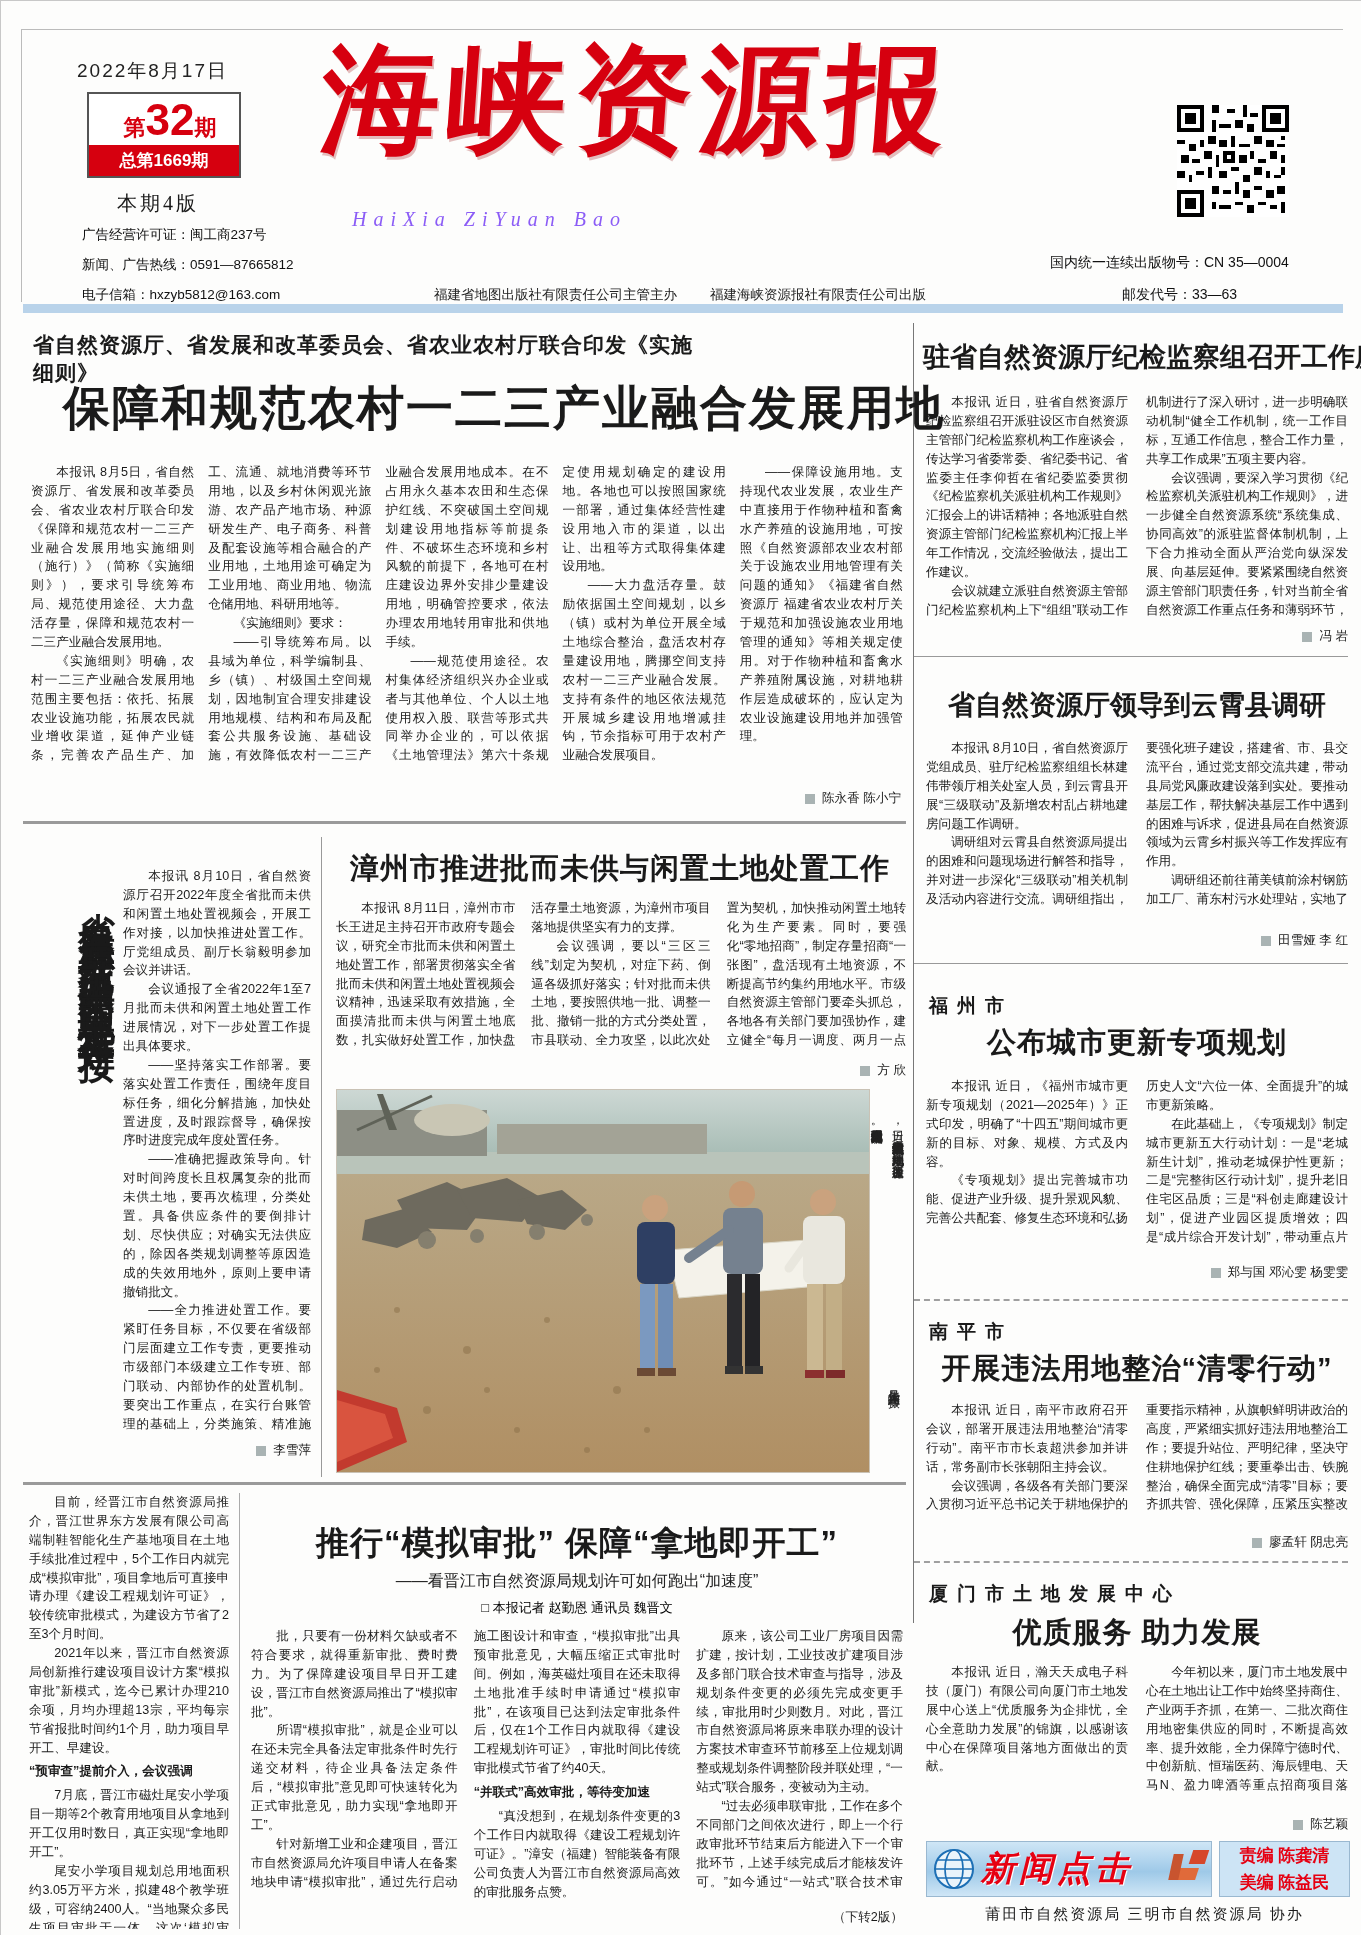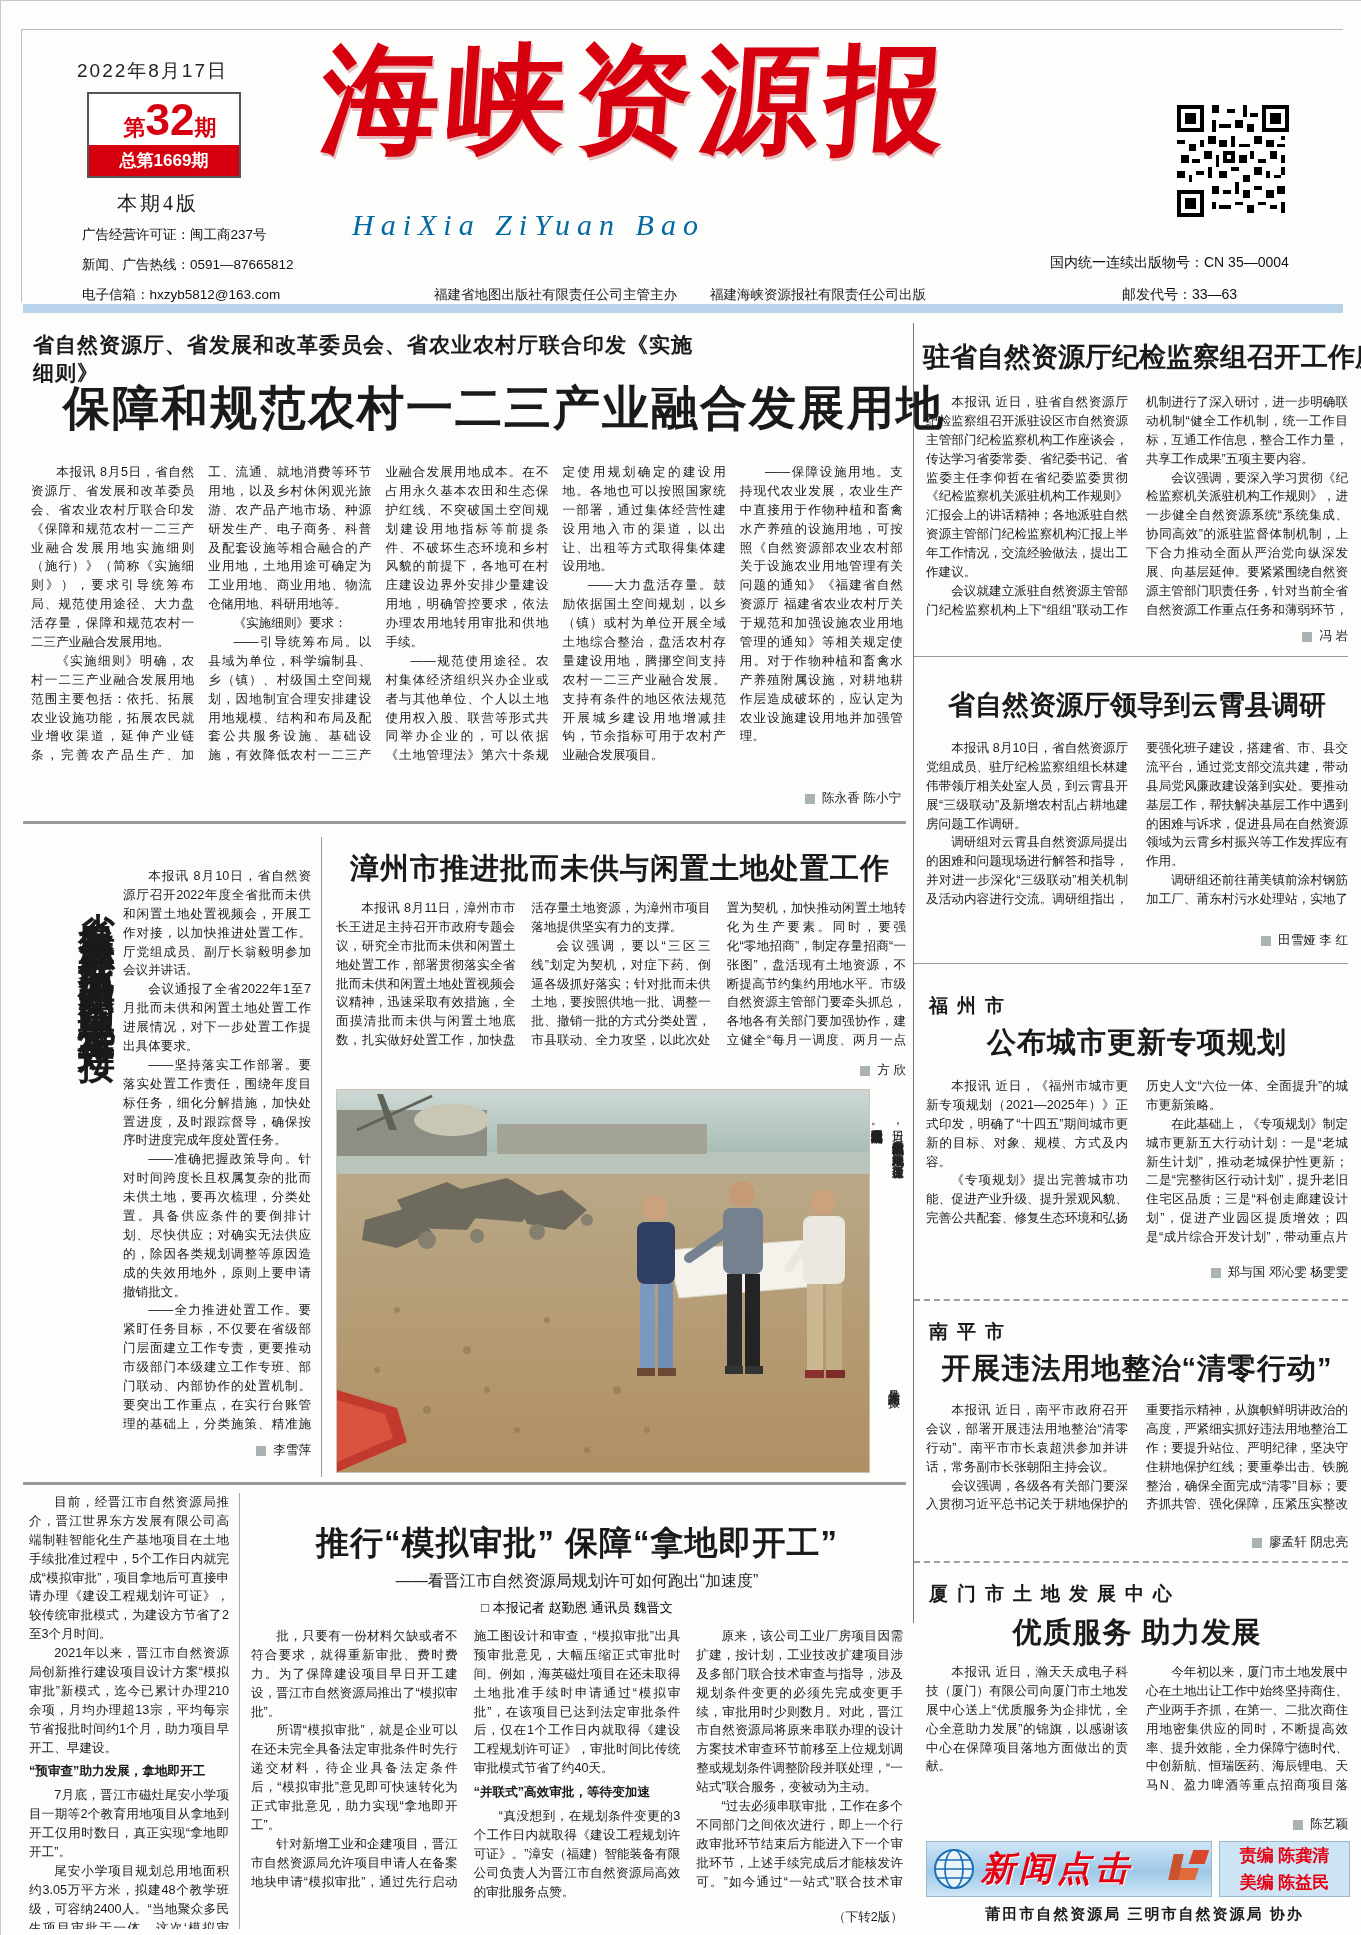--- a/index.html
+++ b/index.html
@@ -9,21 +9,21 @@
   
   .date{font-size:19px;letter-spacing:2px;color:#222;}
   .issue-box{width:150px;border:2px solid #555;background:#fff;text-align:center;}
   .issue-top{padding:6px 0 2px 12px;color:#d6000f;}
   .issue-top .small{font-size:22px;font-weight:bold;}
   .issue-top .big{font-size:44px;font-weight:bold;line-height:0.9;}
   .issue-bottom{background:#d6000f;color:#fff;font-size:17px;font-weight:bold;padding:4px 0;}
   .pages{font-size:20px;letter-spacing:3px;font-family:Liberation Serif, serif;}
   .contact{font-size:13.5px;color:#111;}
   .paper-title{font-weight:bold;color:#d6000f;font-size:118px;line-height:1;letter-spacing:8px;white-space:nowrap;transform:skewX(-4deg);text-shadow:2px 3px 0 rgba(150,0,0,.25);font-family:"Liberation Serif",serif;}
-  .pinyin{font-family:"Liberation Serif",serif;font-style:italic;color:#0369a1;font-size:30px;letter-spacing:7px;white-space:nowrap;}
+  .pinyin{font-family:"Liberation Serif",serif;font-style:italic;color:#8b5cf6;font-size:20px;letter-spacing:7px;white-space:nowrap;}
   .pub-line{font-size:13.5px;color:#222;}
   .cn-line{font-size:14px;color:#111;}
   .blue-bar{background:#b9d3ea;height:9px;}
   
   .vrule{width:1px;background:#777;}
   .hrule{height:3px;background:#9a9a9a;}
   .hrule-thin{height:1px;background:#999;}
   .hrule-dash{border-top:2px dashed #9f9f9f;height:0;}
   
   .kicker{font-size:21px;font-weight:600;letter-spacing:1px;}
@@ -45,21 +45,21 @@
   .v-caption{writing-mode:vertical-rl;font-size:12px;line-height:1.6;color:#222;}
   .v-caption .para{text-indent:0;margin:0 2px;}
   .credit{font-size:12px;color:#222;}
   .continuation{font-size:12.6px;text-align:right;margin-top:4px;}
   
   .banner{background:linear-gradient(180deg,#cfe6f6 0%,#9ec9e8 55%,#cfe6f6 100%);border:1px solid #9ab8d0;display:flex;align-items:center;overflow:hidden;}
   .banner-text{font-size:34px;font-weight:900;font-style:italic;color:#e60012;letter-spacing:4px;text-shadow:1px 1px 0 #fff;white-space:nowrap;}
   .banner-deco{flex:1;height:100%;position:relative;}
   .deco-block{position:absolute;background:#d6472b;}
   .editors-box{background:#cde4f5;border:1px solid #9ab8d0;color:#e60012;font-size:17px;font-weight:bold;display:flex;flex-direction:column;justify-content:center;align-items:center;gap:4px;}
-  .coorg{font-size:15px;font-weight:700;letter-spacing:2px;}
+  .coorg{font-size:15px;font-weight:400;letter-spacing:2px;}
 </style>
 </head>
 <body>
 
 <div class="page frame">
 
   <div class="abs" style="left:20px;top:28px;width:1321px;height:272px;border-top:1px solid #bbb;border-left:1px solid #bbb;">
     <div class="abs date" style="left:55px;top:28px;">2022年8月17日</div>
     <div class="abs issue-box" style="left:65px;top:62px;">
       <div class="issue-top">
@@ -281,21 +281,21 @@
       <p class="para">近日，云霄县自然资源局组织工作人员到该县渔港，实地踏勘规划用地，服务项目建设。</p>
       <p class="para">图为该局工作人员在现场研究规划用地方案。</p>
     </div>
   <div class="abs v-caption credit" style="left:878px;top:1380px;width:24px;height:90px;">吴曼华 周志峰 摄</div>
 
   <div class="abs hrule" style="left:22px;top:1481px;width:883px;"></div>
 
   <div class="abs body-text" style="left:28px;top:1492px;width:200px;height:436px;">
       <p class="para">目前，经晋江市自然资源局推介，晋江世界东方发展有限公司高端制鞋智能化生产基地项目在土地手续批准过程中，5个工作日内就完成“模拟审批”，项目拿地后可直接申请办理《建设工程规划许可证》，较传统审批模式，为建设方节省了2至3个月时间。</p>
       <p class="para">2021年以来，晋江市自然资源局创新推行建设项目设计方案“模拟审批”新模式，迄今已累计办理210余项，月均办理超13宗，平均每宗节省报批时间约1个月，助力项目早开工、早建设。</p>
-      <p class="para subhead">“预审查”助力发展，拿地即开工</p>
+      <p class="para subhead">“预审查”提前介入，会议强调</p>
       <p class="para">7月底，晋江市磁灶尾安小学项目一期等2个教育用地项目从拿地到开工仅用时数日，真正实现“拿地即开工”。</p>
       <p class="para">尾安小学项目规划总用地面积约3.05万平方米，拟建48个教学班级，可容纳2400人。“当地聚众多民生项目审批于一体，这次‘模拟审批’帮了大忙。”项目负责人说。</p>
     </div>
   <div class="abs vrule" style="left:238px;top:1492px;height:436px;background:#aaa;"></div>
   <div class="abs headline-l" style="left:250px;top:1520px;width:652px;font-size:33px;">推行“模拟审批” 保障“拿地即开工”</div>
   <div class="abs subtitle" style="left:250px;top:1570px;width:652px;">——看晋江市自然资源局规划许可如何跑出“加速度”</div>
   <div class="abs byline" style="left:250px;top:1598px;width:652px;">□ 本报记者 赵勤恩 通讯员 魏晋文</div>
   <div class="abs body-text cols-3" style="left:250px;top:1626px;width:652px;height:278px;">
       <p class="para">批，只要有一份材料欠缺或者不符合要求，就得重新审批、费时费力。为了保障建设项目早日开工建设，晋江市自然资源局推出了“模拟审批”。</p>
       <p class="para">所谓“模拟审批”，就是企业可以在还未完全具备法定审批条件时先行递交材料，待企业具备法定条件后，“模拟审批”意见即可快速转化为正式审批意见，助力实现“拿地即开工”。</p>

